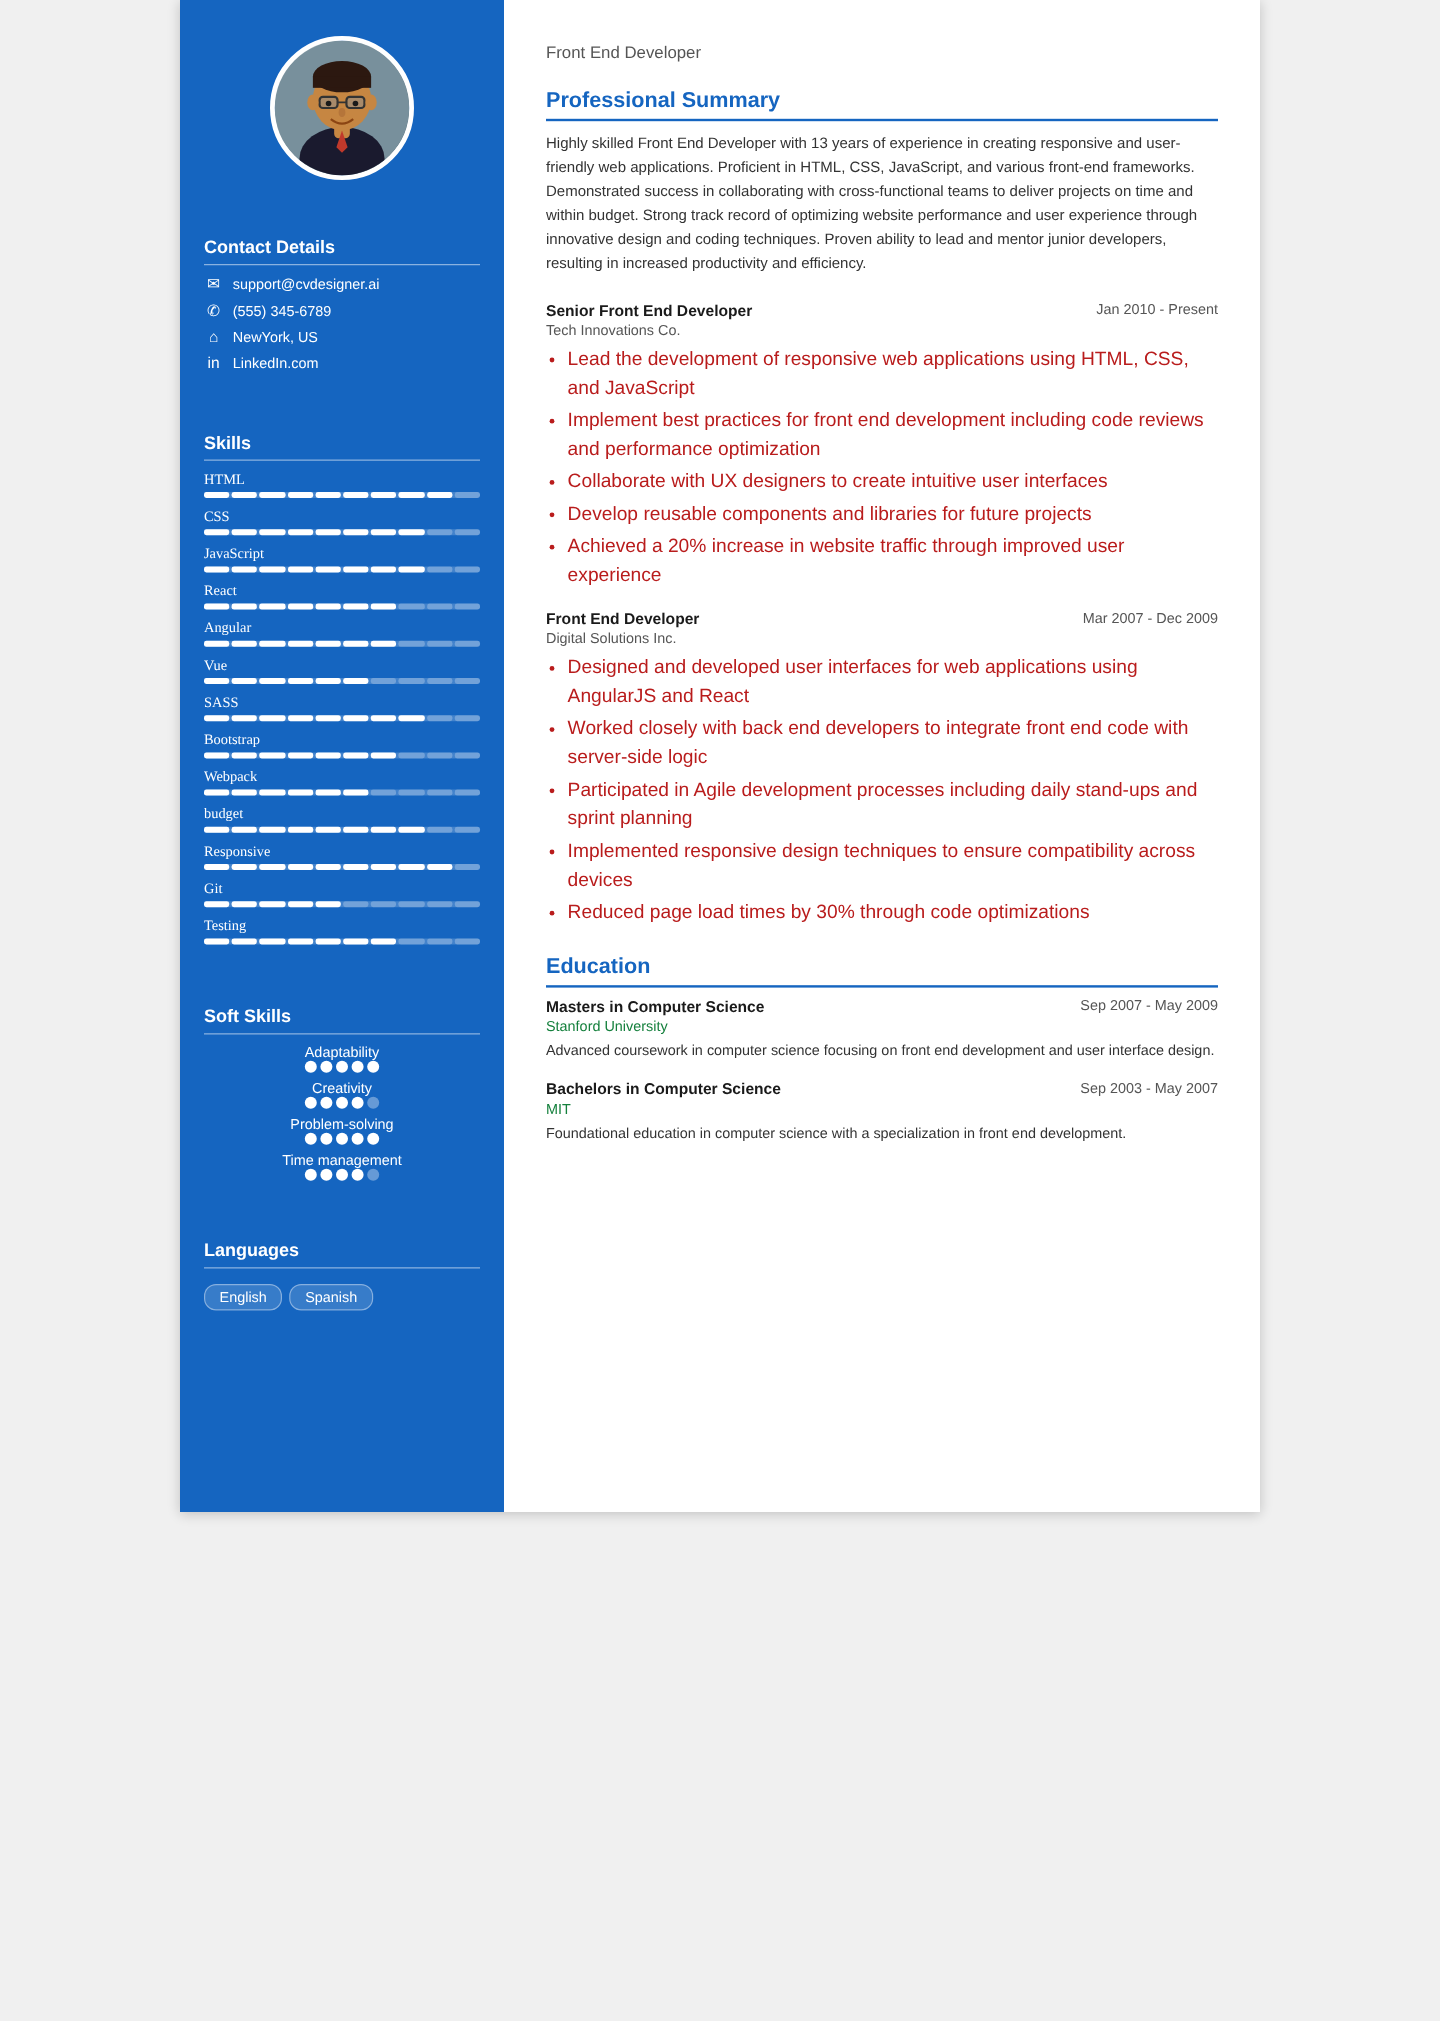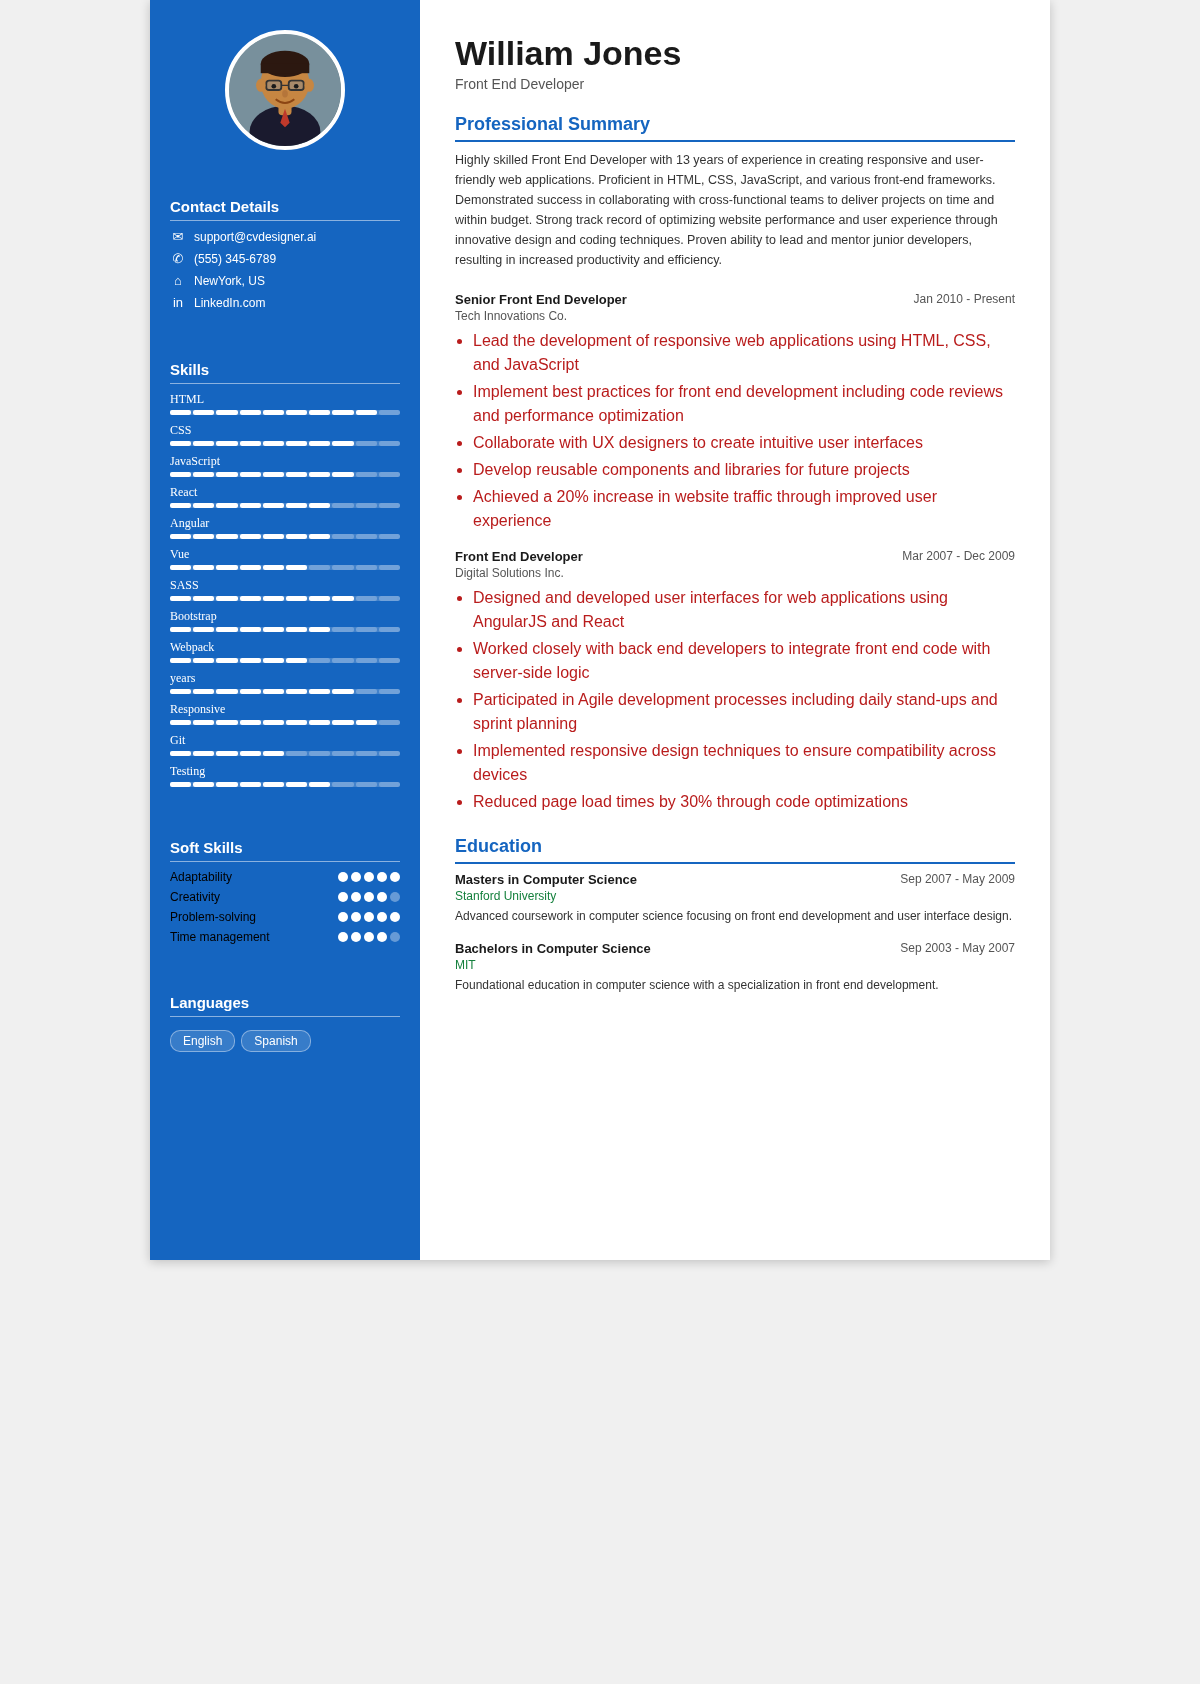--- a/index.html
+++ b/index.html
@@ -101,21 +101,22 @@
     }
     .skill-segment.empty {
       background: rgba(255,255,255,0.25);
     }
     .soft-skill-item {
       display: flex;
       align-items: center;
       justify-content: space-between;
       margin-bottom: 6px;
       font-size: 12px;
-      color: #000000;
+      color: #ffffff;
+      flex-direction: column;
     }
     .soft-skill-name {
       flex: 1;
     }
     .dots-container {
       display: flex;
       gap: 3px;
     }
     .dot {
       width: 10px;
@@ -434,21 +435,21 @@
               <div class="skill-segment filled"></div>
               <div class="skill-segment filled"></div>
               <div class="skill-segment filled"></div>
               <div class="skill-segment empty"></div>
               <div class="skill-segment empty"></div>
               <div class="skill-segment empty"></div>
               <div class="skill-segment empty"></div>
             </div>
           </div>
           <div class="skill-item">
-            <div class="skill-name">years</div>
+            <div class="skill-name">budget</div>
             <div class="skill-bar-container">
               <div class="skill-segment filled"></div>
               <div class="skill-segment filled"></div>
               <div class="skill-segment filled"></div>
               <div class="skill-segment filled"></div>
               <div class="skill-segment filled"></div>
               <div class="skill-segment filled"></div>
               <div class="skill-segment filled"></div>
               <div class="skill-segment filled"></div>
               <div class="skill-segment empty"></div>
@@ -550,21 +551,20 @@
     </div>
 
     <div class="sidebar-section">
       <div class="sidebar-section-title">Languages</div>
       <div id="languages-container"><span class="language-tag">English</span><span class="language-tag">Spanish</span></div>
     </div>
   </div>
 
   <div class="main-content">
 
-    <div class="main-name">William Jones</div>
     <div class="main-title">Front End Developer</div>
 
     <div class="main-section">
       <div class="main-section-title">Professional Summary</div>
       <div class="summary-text">Highly skilled Front End Developer with 13 years of experience in creating responsive and user-friendly web applications. Proficient in HTML, CSS, JavaScript, and various front-end frameworks. Demonstrated success in collaborating with cross-functional teams to deliver projects on time and within budget. Strong track record of optimizing website performance and user experience through innovative design and coding techniques. Proven ability to lead and mentor junior developers, resulting in increased productivity and efficiency.</div>
     </div>
 
     <div class="main-section">
       <div id="work-entries-container">
           <div class="work-entry">

